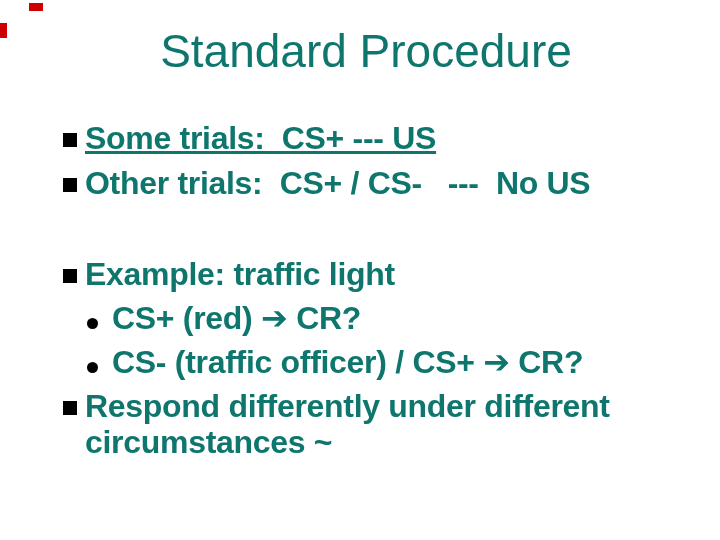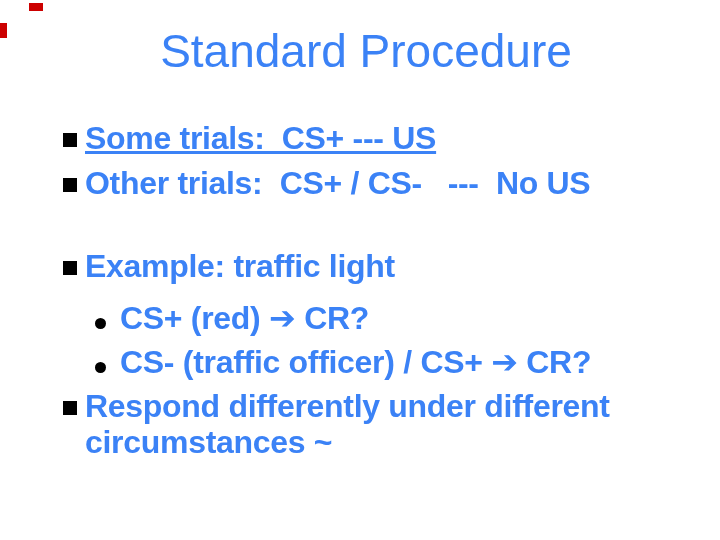--- a/index.html
+++ b/index.html
@@ -7,21 +7,21 @@
     padding: 0;
     background: #ffffff;
   }
   .slide {
     position: relative;
     width: 720px;
     height: 540px;
     background: #ffffff;
     overflow: hidden;
     font-family: "Liberation Sans", "DejaVu Sans", sans-serif;
-    color: #3b82f6;
+    color: #0f766e;
   }
   .accent-mark {
     position: absolute;
   }
   .accent-dash {
     left: 29px;
     top: 3px;
     width: 14px;
     height: 8px;
   }
@@ -42,21 +42,21 @@
     line-height: 56px;
     letter-spacing: 0px;
     white-space: pre;
   }
   .bullet-row {
     position: absolute;
     display: flex;
     align-items: flex-start;
   }
   .bullet-row.level1 { left: 63px; }
-  .bullet-row.level2 { left: 95px; text-align: center; }
+  .bullet-row.level2 { left: 87px; text-align: center; }
   .marker-square {
     flex: 0 0 auto;
     width: 14px;
     height: 14px;
     margin-top: 13px;
     margin-right: 8px;
     background: #000000;
   }
   .marker-circle {
     flex: 0 0 auto;
@@ -87,21 +87,21 @@
 
   <div id="bullet-list">
       <div class="bullet-row level1" style="top: 120px; text-decoration: underline;">
         <span class="marker-square"></span>
         <span class="bullet-text">Some trials:  CS+ --- US</span>
       </div>
       <div class="bullet-row level1" style="top: 165px; text-align: right;">
         <span class="marker-square"></span>
         <span class="bullet-text">Other trials:  CS+ / CS-   ---  No US</span>
       </div>
-      <div class="bullet-row level1" style="top: 248px;">
+      <div class="bullet-row level1" style="top: 256px;">
         <span class="marker-square"></span>
         <span class="bullet-text">Example: traffic light</span>
       </div>
       <div class="bullet-row level2" style="top: 300px;">
         <span class="marker-circle"></span>
         <span class="bullet-text">CS+ (red) ➔ CR?</span>
       </div>
       <div class="bullet-row level2" style="top: 344px;">
         <span class="marker-circle"></span>
         <span class="bullet-text">CS- (traffic officer) / CS+ ➔ CR?</span>

